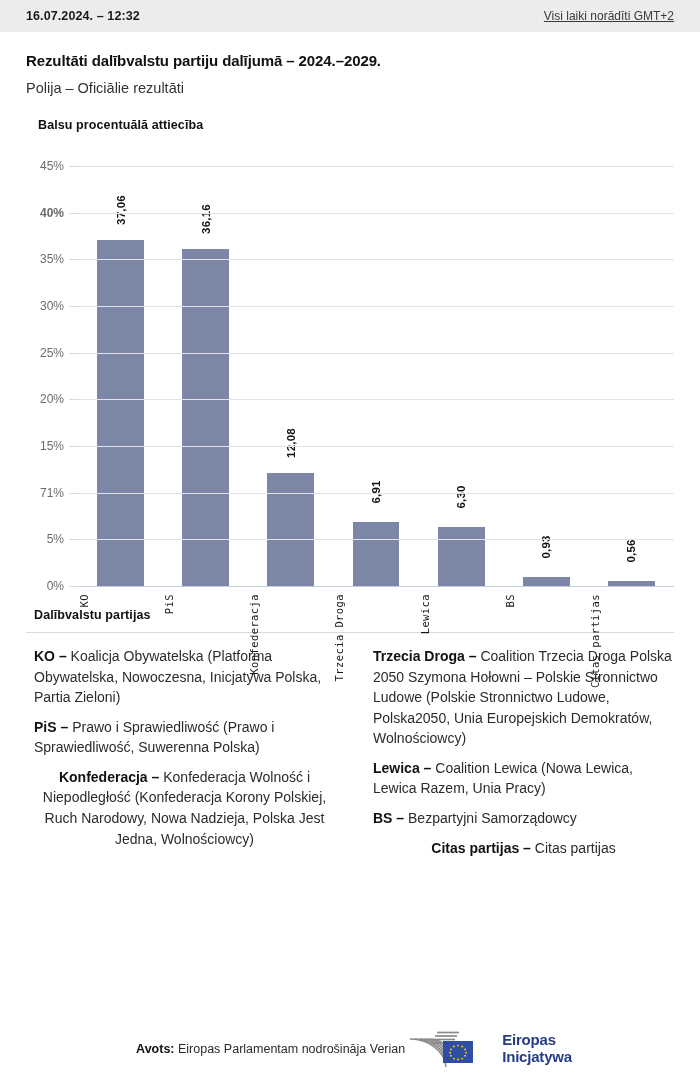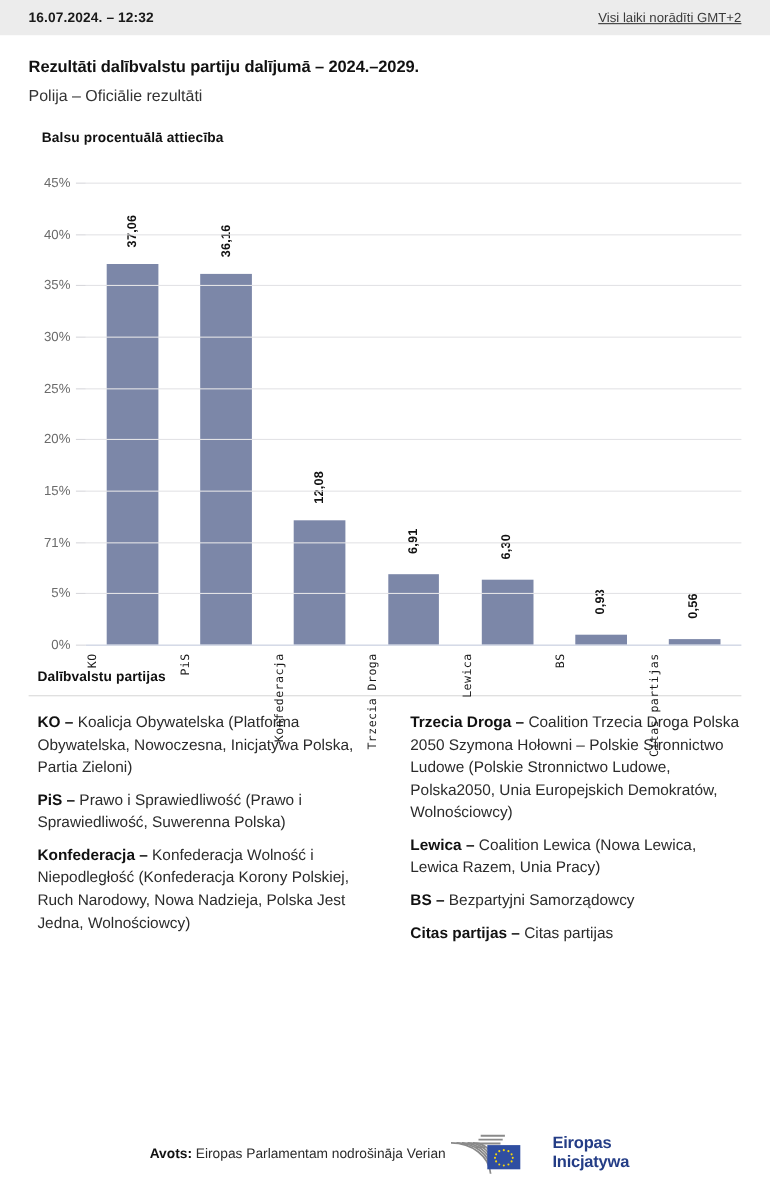--- a/index.html
+++ b/index.html
@@ -190,21 +190,21 @@
   .parties-col {
     flex: 1 1 0;
     min-width: 0;
   }
   .party-item {
     font-size: 14px;
     line-height: 1.47;
     color: #2b2b2b;
     margin: 0 0 9px 8px;
   }
-  .party-item:last-child { margin-bottom: 0; }
+  .party-item:last-child { margin-bottom: 0; text-align: center; }
   .party-abbr {
     font-weight: bold;
     color: #111;
   }
 
   
   .footer {
     position: absolute;
     left: 0;
     right: 0;
@@ -257,21 +257,21 @@
   <div class="plot-wrap">
     <div class="y-axis" id="y-axis">
         <div class="y-tick" style="top: 420px;">0%</div>
         <div class="y-tick" style="top: 373.333px;">5%</div>
         <div class="y-tick" style="top: 326.667px;">71%</div>
         <div class="y-tick" style="top: 280px;">15%</div>
         <div class="y-tick" style="top: 233.333px;">20%</div>
         <div class="y-tick" style="top: 186.667px;">25%</div>
         <div class="y-tick" style="top: 140px;">30%</div>
         <div class="y-tick" style="top: 93.3333px;">35%</div>
-        <div class="y-tick" style="top: 46.6667px;">40%</div>
+        <div class="y-tick" style="top: 46.6667px; font-weight: bold;">40%</div>
         <div class="y-tick" style="top: 0px;">45%</div>
       </div>
     <div class="grid-area" id="grid-area">
       <div class="bars-layer" id="bars-layer">
           <div class="bar-slot" style="left: 3.21429%; width: 7.85714%;">
             <div class="bar" style="height: 345.893px; background: rgb(124, 135, 168);"></div>
             <div class="bar-value" style="bottom: 369.893px;">37,06</div>
           </div>
           <div class="bar-slot" style="left: 17.5%; width: 7.85714%;">
             <div class="bar" style="height: 337.493px; background: rgb(124, 135, 168);"></div>

